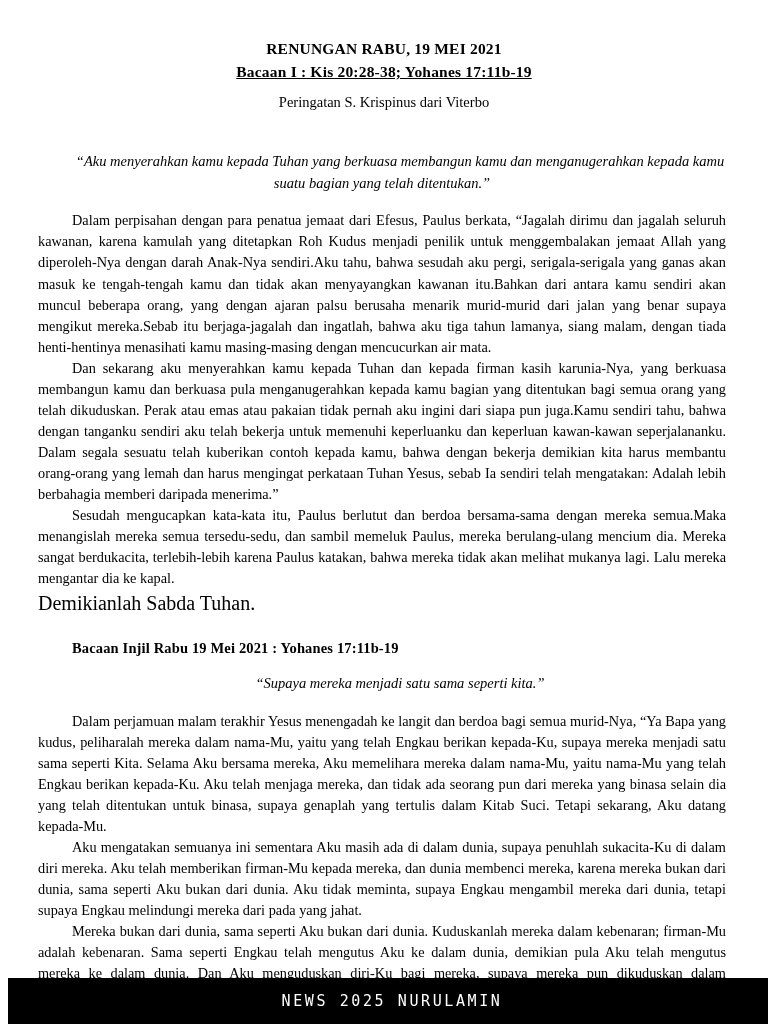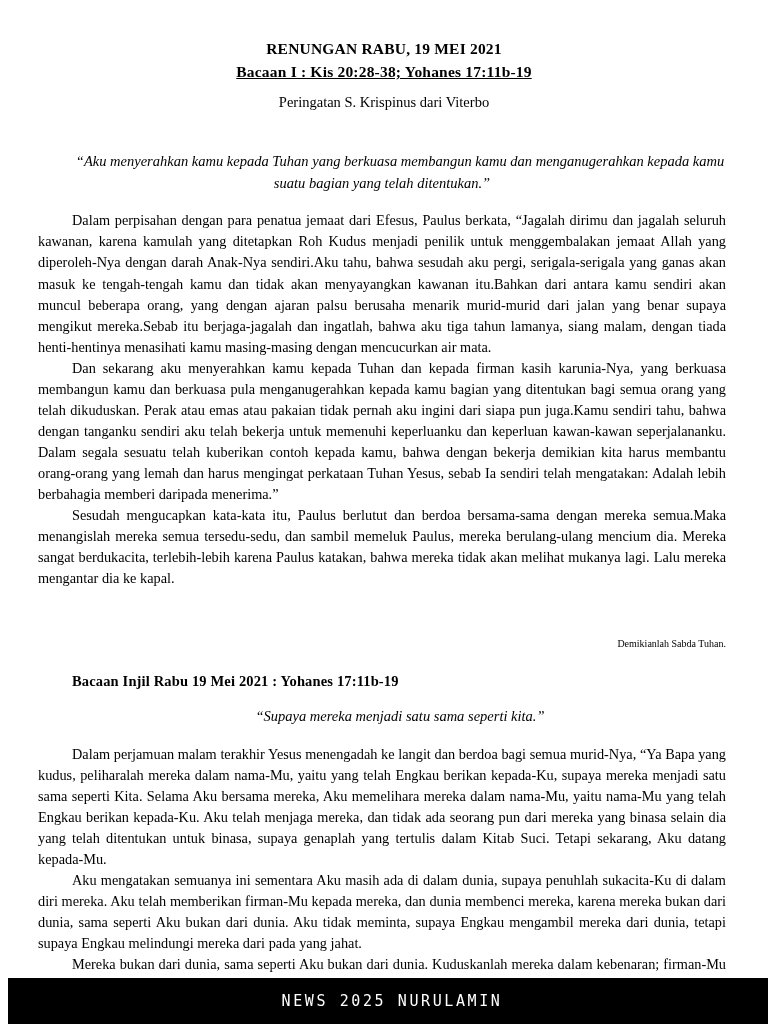--- a/index.html
+++ b/index.html
@@ -83,25 +83,24 @@
   .para {
     font-size: 14.3px;
     line-height: 1.47;
     text-align: justify;
     text-indent: 34px;
     margin: 0;
     width: 688px;
     hyphens: none;
   }
   .closing-line {
-    font-size: 10px;
+    font-size: 20px;
     line-height: 1.47;
     text-indent: 0;
-    text-align: right;
-    margin-top: 48px;
+    text-align: left;
   }
 
   
   .footer-banner {
     position: absolute;
     left: 8px;
     bottom: 0;
     width: 768px;
     height: 46px;
     background: #000000;

